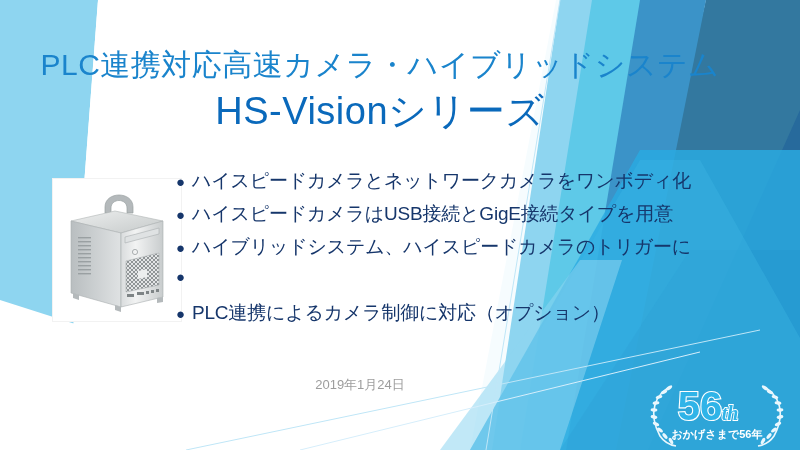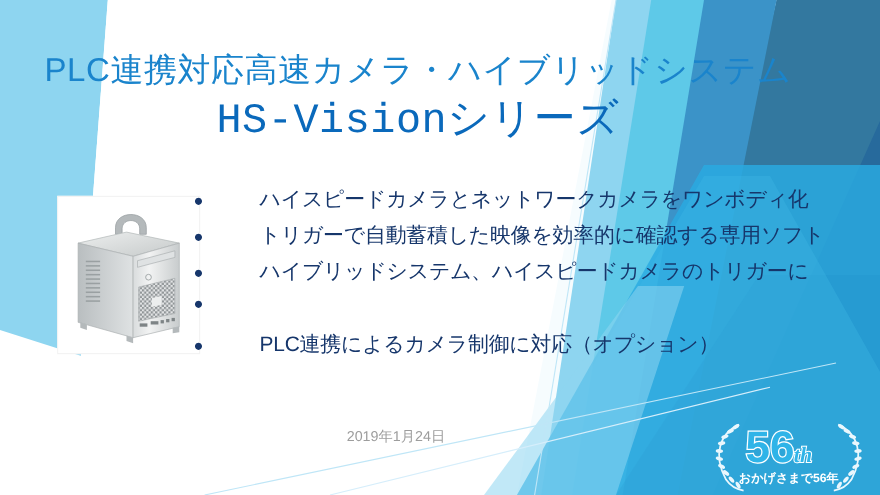--- a/index.html
+++ b/index.html
@@ -41,21 +41,20 @@
     color: #1a84cc;
     letter-spacing: 0.5px;
     white-space: nowrap;
   }
   #title-sub {
     font-size: 38px;
     line-height: 50px;
     color: #0a69bb;
     letter-spacing: 0.5px;
     white-space: nowrap;
-    font-family: Liberation Mono, monospace;
   }
 
   
   #product-frame {
     position: absolute;
     left: 52px;
     top: 178px;
     width: 128px;
     height: 142px;
     background: #ffffff;
@@ -88,28 +87,27 @@
   }
   .bullet-dot {
     width: 16px;
     flex: 0 0 16px;
     font-size: 15px;
     line-height: 19px;
     color: #16366b;
   }
   .bullet-text {
     letter-spacing: -0.2px;
-    margin-left: 44px;
   }
 
   
   #footer {
     position: absolute;
     left: 210px;
-    top: 386px;
+    top: 374px;
     width: 300px;
     text-align: center;
     z-index: 5;
     color: #9d9d9d;
     font-size: 13px;
     line-height: 22px;
   }
 
   
   #badge {
@@ -230,21 +228,21 @@
     </svg>
   </div>
 
   <div id="bullets">
     <div class="bullet-row">
       <span class="bullet-dot">●</span>
       <span class="bullet-text">ハイスピードカメラとネットワークカメラをワンボディ化</span>
     </div>
     <div class="bullet-row">
       <span class="bullet-dot">●</span>
-      <span class="bullet-text">トリガーで自動蓄積した映像を効率的に確認する専用ソフト</span>
+      <span class="bullet-text">ハイスピードカメラはUSB接続とGigE接続タイプを用意</span>
     </div>
     <div class="bullet-row">
       <span class="bullet-dot">●</span>
       <span class="bullet-text">ハイブリッドシステム、ハイスピードカメラのトリガーに</span>
     </div>
     <div class="bullet-row">
       <span class="bullet-dot">●</span>
     </div>
     <div class="bullet-row">
       <span class="bullet-dot">●</span>

